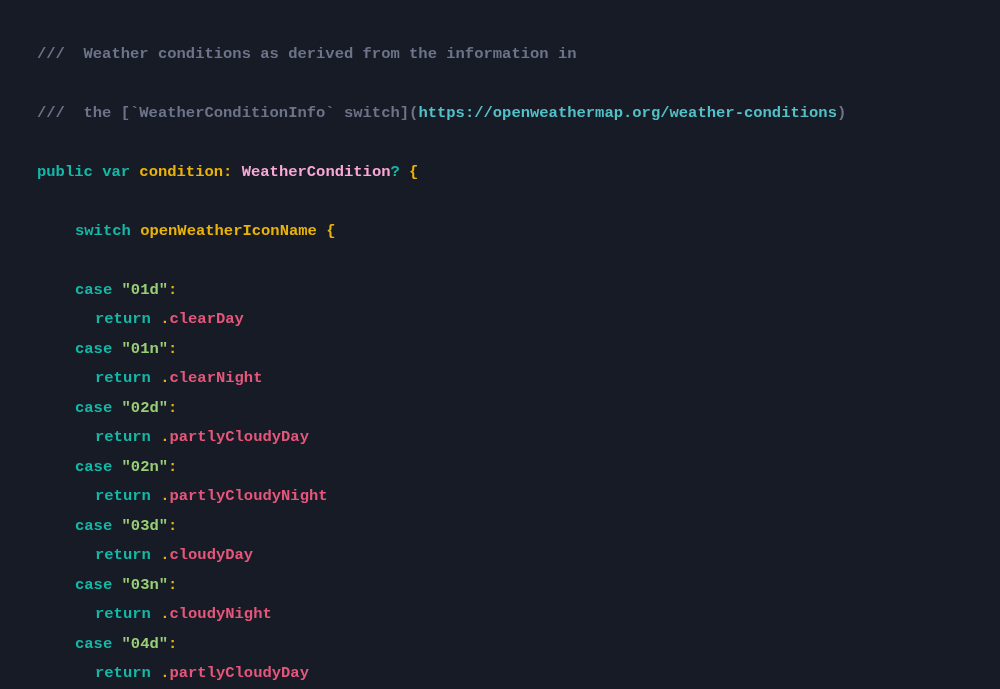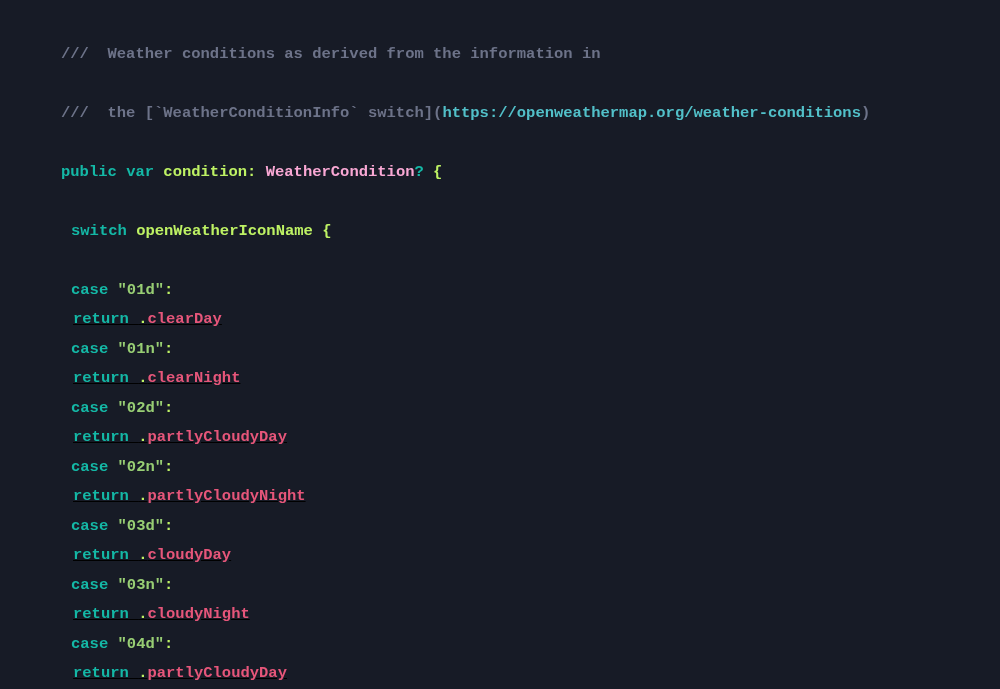--- a/index.html
+++ b/index.html
@@ -13,29 +13,29 @@
     font-size: 15.5px;
     line-height: 29.5px;
     font-weight: 600;
   }
   .code {
     padding: 10px 0 0 0;
     white-space: pre;
   }
   .c-comment { color: #6d7389; }
   .c-keyword { color: #14b8a6; }
-  .c-ident   { color: #bef264; }
+  .c-ident   { color: #eab308; }
   .c-type    { color: #f9a8d4; }
   .c-string  { color: #98ce74; }
   .c-member  { color: #e6567a; }
   .c-link    { color: #52c0c9; font-family: Liberation Mono, monospace; }
   .indent0 { padding-left: 37px; }
-  .indent1 { padding-left: 47px; }
-  .indent2 { padding-left: 49px; text-decoration: underline; }
-  .line { display: block; margin-left: 24px; }
+  .indent1 { padding-left: 75px; }
+  .indent2 { padding-left: 95px; }
+  .line { display: block; }
 </style>
 </head>
 <body>
 
 <div class="code">
 <span class="line indent0"><span class="c-comment"><span>///</span><span>  Weather conditions as derived from the information in</span></span></span>
 <span class="line indent0"><span class="c-comment"><span>///</span><span>  the [`WeatherConditionInfo` switch](</span></span><span class="c-link">https://openweathermap.org/weather-conditions</span><span class="c-comment">)</span></span>
 <span class="line indent0"><span class="c-keyword">public</span><span class="c-ident"> </span><span class="c-keyword">var</span><span class="c-ident"> </span><span class="c-ident">condition</span><span class="c-ident">: </span><span class="c-type">WeatherCondition</span><span class="c-keyword">?</span><span class="c-ident"> {</span></span>
 <span class="line indent1"><span class="c-keyword">switch</span><span class="c-ident"> </span><span class="c-ident">openWeatherIconName</span><span class="c-ident"> {</span></span>
 <div id="cases-mount"><span class="line indent1"><span class="c-keyword">case</span><span class="c-ident"> </span><span class="c-string">"01d"</span><span class="c-ident">:</span></span><span class="line indent2"><span class="c-keyword">return</span><span class="c-ident"> </span><span class="c-ident">.</span><span class="c-member">clearDay</span></span><span class="line indent1"><span class="c-keyword">case</span><span class="c-ident"> </span><span class="c-string">"01n"</span><span class="c-ident">:</span></span><span class="line indent2"><span class="c-keyword">return</span><span class="c-ident"> </span><span class="c-ident">.</span><span class="c-member">clearNight</span></span><span class="line indent1"><span class="c-keyword">case</span><span class="c-ident"> </span><span class="c-string">"02d"</span><span class="c-ident">:</span></span><span class="line indent2"><span class="c-keyword">return</span><span class="c-ident"> </span><span class="c-ident">.</span><span class="c-member">partlyCloudyDay</span></span><span class="line indent1"><span class="c-keyword">case</span><span class="c-ident"> </span><span class="c-string">"02n"</span><span class="c-ident">:</span></span><span class="line indent2"><span class="c-keyword">return</span><span class="c-ident"> </span><span class="c-ident">.</span><span class="c-member">partlyCloudyNight</span></span><span class="line indent1"><span class="c-keyword">case</span><span class="c-ident"> </span><span class="c-string">"03d"</span><span class="c-ident">:</span></span><span class="line indent2"><span class="c-keyword">return</span><span class="c-ident"> </span><span class="c-ident">.</span><span class="c-member">cloudyDay</span></span><span class="line indent1"><span class="c-keyword">case</span><span class="c-ident"> </span><span class="c-string">"03n"</span><span class="c-ident">:</span></span><span class="line indent2"><span class="c-keyword">return</span><span class="c-ident"> </span><span class="c-ident">.</span><span class="c-member">cloudyNight</span></span><span class="line indent1"><span class="c-keyword">case</span><span class="c-ident"> </span><span class="c-string">"04d"</span><span class="c-ident">:</span></span><span class="line indent2"><span class="c-keyword">return</span><span class="c-ident"> </span><span class="c-ident">.</span><span class="c-member">partlyCloudyDay</span></span><span class="line indent1"></span></div>

